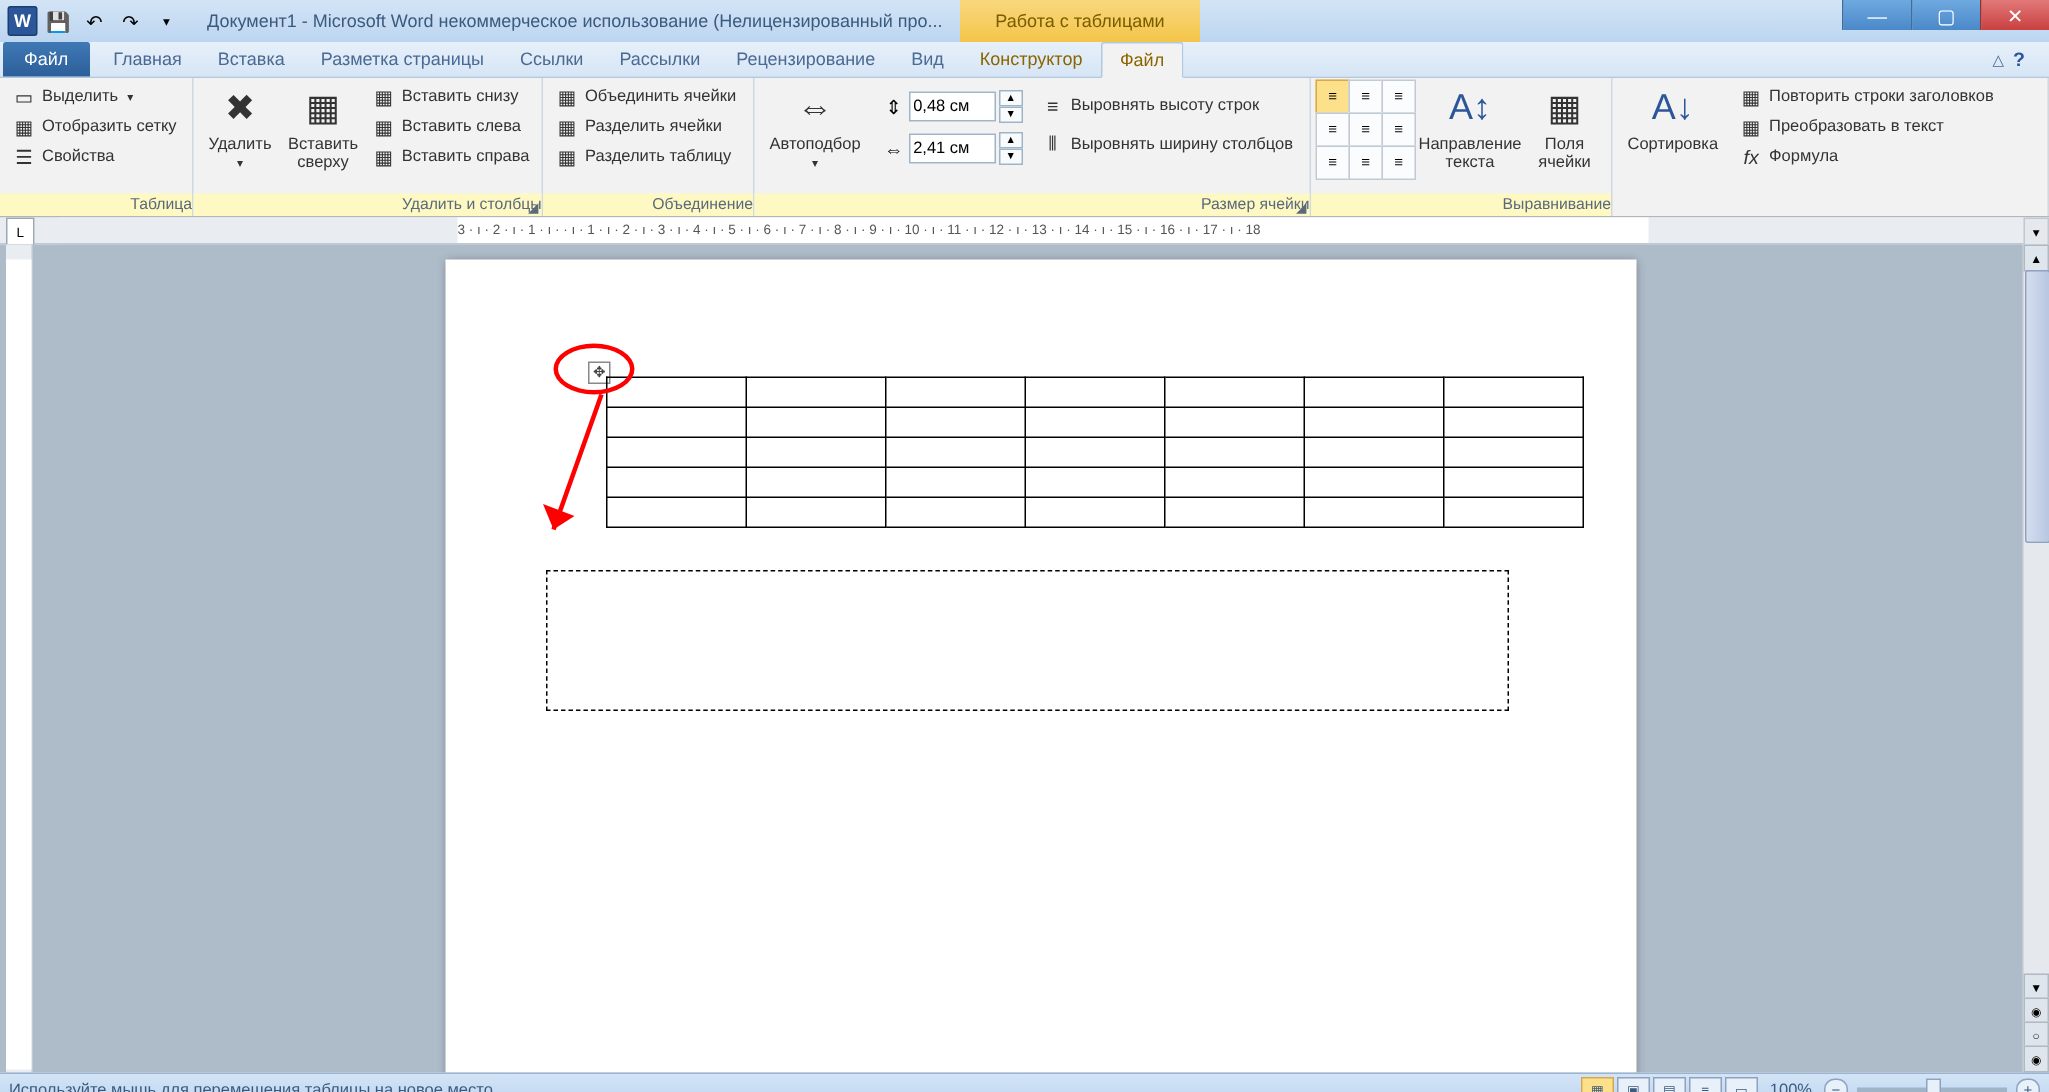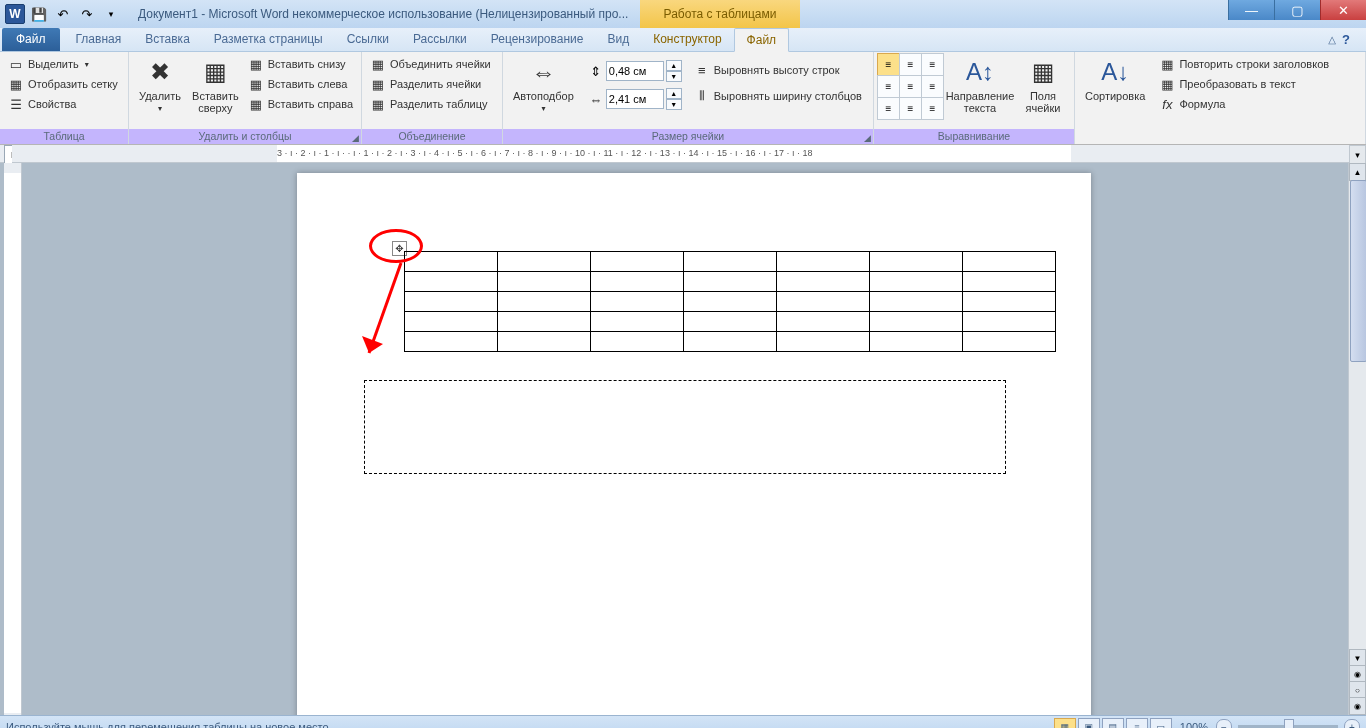--- a/index.html
+++ b/index.html
@@ -17,35 +17,35 @@
 .tabs{height:23px;background:linear-gradient(#e7f0fa,#d6e5f5);display:flex;padding-left:2px;position:relative;border-bottom:1px solid #b0c8e0}
 .tab{padding:4px 12px;font-size:12px;color:#4a6a94;cursor:pointer}
 .tab-file{background:linear-gradient(#3f79b5,#2c5f99);color:#fff;border-radius:2px 2px 0 0;padding:4px 14px;margin-right:4px}
 .tab-ctx{color:#8a6500}
 .tab-active{background:#f2f2f2;border:1px solid #b0c8e0;border-bottom:1px solid #f2f2f2;margin-bottom:-1px;border-radius:2px 2px 0 0}
 .help-icon{position:absolute;right:8px;top:4px;width:16px;height:16px;color:#2b579a;font-weight:bold;font-size:13px}
 .collapse-icon{position:absolute;right:30px;top:6px;font-size:10px;color:#4a6a94}
 .ribbon{height:92px;background:#f2f2f2;border-bottom:1px solid #b5b5b5;display:flex}
 .group{border-right:1px solid #d0d8e0;display:flex;flex-direction:column;height:92px;position:relative}
 .group-body{flex:1;display:flex;padding:2px 4px;align-items:flex-start}
-.group-label{text-align:center;font-size:10.5px;color:#5a6a7a;padding:1px 12px 2px;background:#c4b5fd;position:relative}
+.group-label{text-align:right;font-size:10.5px;color:#5a6a7a;padding:1px 0 2px;background:#fef9c3;position:relative}
 .dlauncher{position:absolute;right:2px;bottom:1px;font-size:9px;color:#5a6a7a}
 .vstack{display:flex;flex-direction:column;gap:0}
 .rbtn{display:flex;align-items:center;padding:2px 4px;gap:4px;white-space:nowrap;font-size:11px;color:#333;cursor:pointer}
 .bigbtn{display:flex;flex-direction:column;align-items:center;justify-content:center;padding:2px 6px;gap:2px;text-align:center;font-size:11px;color:#333;cursor:pointer;min-width:42px}
 .ico16{width:16px;height:16px;display:inline-flex;align-items:center;justify-content:center;font-size:13px}
 .ico32{width:32px;height:32px;display:flex;align-items:center;justify-content:center;font-size:24px}
 .spinner{display:flex;align-items:center;gap:2px}
 .spinner input{width:52px;height:18px;font-size:11px;border:1px solid #a0b4c8;padding:0 2px}
 .spinner-btns{display:flex;flex-direction:column}
 .spinner-btns div{width:14px;height:9px;border:1px solid #a0b4c8;font-size:7px;display:flex;align-items:center;justify-content:center;background:#f8fafc}
 .align-grid{display:grid;grid-template-columns:repeat(3,22px);grid-template-rows:repeat(3,22px);gap:0}
 .align-cell{border:1px solid #c0cad4;display:flex;align-items:center;justify-content:center;font-size:10px;background:#fafcfe;margin:-1px 0 0 -1px}
 .align-cell.sel{background:#fce08a;border-color:#d9a84e}
-.ruler-h{height:17px;background:#e9edf2;border-bottom:1px solid #c0c8d0;position:relative;margin-left:12px}
+.ruler-h{height:17px;background:#e9edf2;border-bottom:1px solid #c0c8d0;position:relative;margin-left:40px}
 .ruler-corner{position:absolute;left:4px;top:0;width:17px;height:17px;background:#fff;border:1px solid #9aa8b6;display:flex;align-items:center;justify-content:center;font-size:9px}
 .workspace{display:flex;height:552px;background:#aebcc9;position:relative}
 .ruler-v{width:17px;background:#e9edf2;border-right:1px solid #c0c8d0;margin-left:4px}
 .ruler-active{background:#fff}
 .doc-scroll{flex:1;overflow:hidden;position:relative}
 .page{width:794px;min-height:820px;background:#fff;margin:10px auto 0;box-shadow:0 0 6px rgba(0,0,0,.3);position:relative}
 .word-table{position:absolute;left:107px;top:78px;border-collapse:collapse}
 .word-table td{border:1px solid #000;width:90px;height:17px}
 .move-handle{position:absolute;left:95px;top:68px;width:13px;height:13px;border:1px solid #888;background:#fff;display:flex;align-items:center;justify-content:center;font-size:10px;line-height:1;color:#444}
 .dashed-target{position:absolute;left:67px;top:207px;width:640px;height:92px;border:1px dashed #000}

